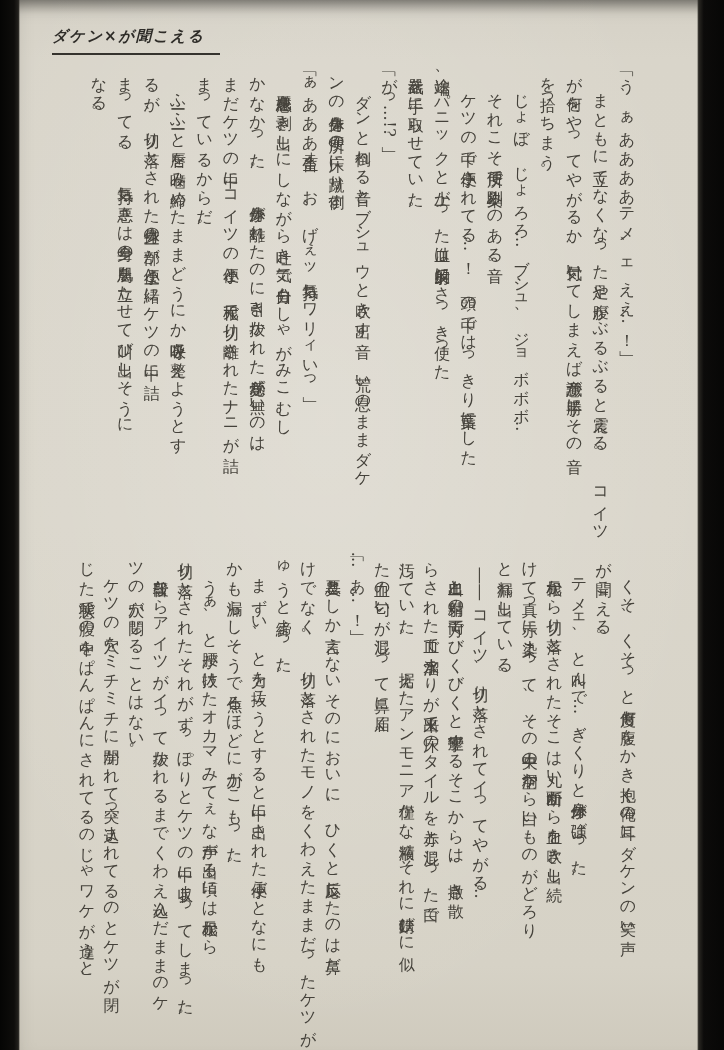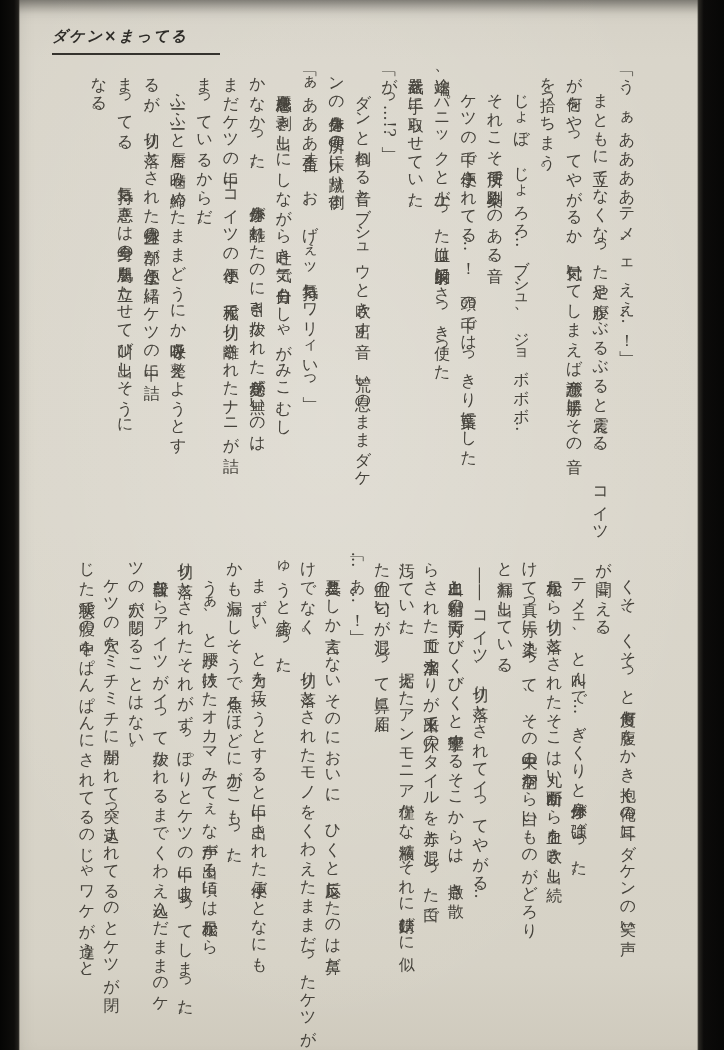--- a/index.html
+++ b/index.html
@@ -45,21 +45,21 @@
   .block-top{top:66px;right:84px;height:486px;line-height:26.4px;}
   .block-bottom{top:551px;right:84px;height:486px;line-height:24.6px;}
 </style>
 </head>
 <body>
 
 <div class="page">
   <div class="scan-bar-left"></div>
   <div class="scan-bar-right"></div>
 
-  <div class="header">ダケン×まってる</div>
+  <div class="header">ダケン×が聞こえる</div>
 
   <div class="vblock block-top">
       <div class="vline">「う、ぁああああテメ、ェええ…！」</div>
       <div class="vline">　まともに立てなくなった足や腹がぶるぶると震える。　コイツ</div>
       <div class="vline">が何をやってやがるか、気付いてしまえば意識が勝手にその音</div>
       <div class="vline">を拾っちまう。</div>
       <div class="vline">　じょぼ、じょろろ…ブシュ、ジョボボボ…</div>
       <div class="vline">　それこそ便所で馴染みのある音。</div>
       <div class="vline">　ケツの中で小便されてる…！　頭の中ではっきり言葉にした</div>
       <div class="vline">途端、パニックと上がった血は反射的にさっき使った</div>

